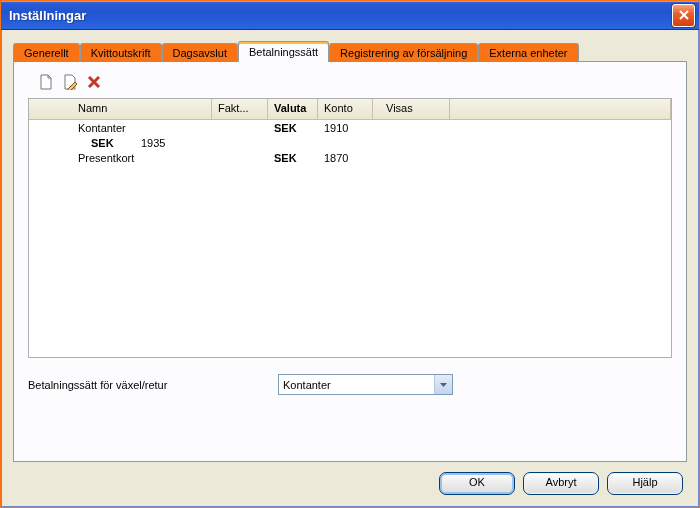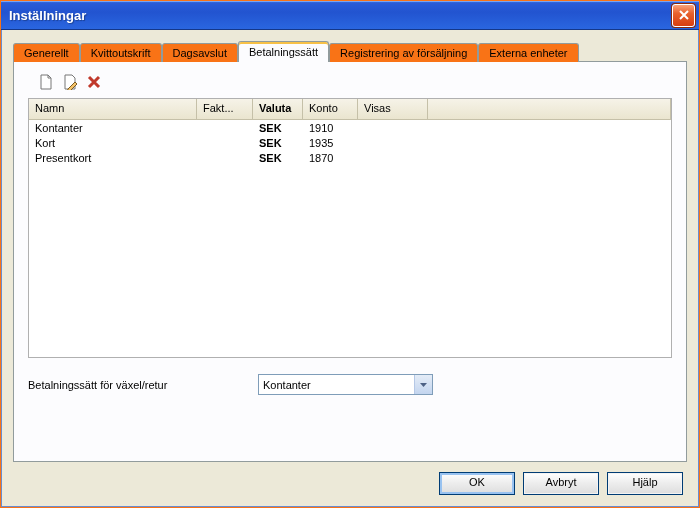--- a/index.html
+++ b/index.html
@@ -136,30 +136,31 @@
   .lv-row {
     display: flex;
     height: 15px;
   }
   .lv-row .cell {
     padding: 0 6px;
     box-sizing: border-box;
     overflow: hidden;
     white-space: nowrap;
   }
-  .c-namn  { width: 168px; }
+  .c-namn  { width: 140px; margin-left: 43px; }
   .c-fakt  { width: 56px; }
   .c-valuta{ width: 50px; font-weight: bold; }
   .c-konto { width: 55px; }
-  .c-visas { width: 70px; }
+  .c-visas { width: 70px; margin-left: 7px; }
   .c-rest  { flex: 1; }
 
   .combo-row {
     display: flex;
     align-items: center;
+    gap: 20px;
     margin-top: 16px;
   }
   .combo-label {
     width: 230px;
   }
   .combobox {
     width: 175px;
     height: 21px;
     border: 1px solid #7f9db9;
     background: #fff;
@@ -182,21 +183,21 @@
   .footer {
     display: flex;
     justify-content: flex-end;
     gap: 8px;
     padding: 10px 4px 4px 0;
   }
   .btn {
     min-width: 76px;
     height: 23px;
     border: 1px solid #003c74;
-    border-radius: 0;
+    border-radius: 7px;
     background: linear-gradient(to bottom, #ffffff, #eeeeee 45%, #dddddd);
     text-align: center;
     padding: 3px 10px 0 10px;
     box-sizing: border-box;
     box-shadow: inset 0 0 0 1px #f3f3f3;
   }
   .btn.default {
     box-shadow: inset 0 0 0 2px #98c2f0, inset 0 0 0 1px #c9def5;
   }
 </style>
@@ -258,21 +259,20 @@
         </div>
         <div class="lv-body">
           <div class="lv-row">
             <div class="cell c-namn"><span>Kontanter</span></div>
             <div class="cell c-fakt"><span></span></div>
             <div class="cell c-valuta"><span>SEK</span></div>
             <div class="cell c-konto"><span>1910</span></div>
             <div class="cell c-visas"><span></span></div>
           </div>
           <div class="lv-row">
-            <div class="cell c-namn"><span>Kort</span></div>
             <div class="cell c-fakt"><span></span></div>
             <div class="cell c-valuta"><span>SEK</span></div>
             <div class="cell c-konto"><span>1935</span></div>
             <div class="cell c-visas"><span></span></div>
           </div>
           <div class="lv-row">
             <div class="cell c-namn"><span>Presentkort</span></div>
             <div class="cell c-fakt"><span></span></div>
             <div class="cell c-valuta"><span>SEK</span></div>
             <div class="cell c-konto"><span>1870</span></div>

